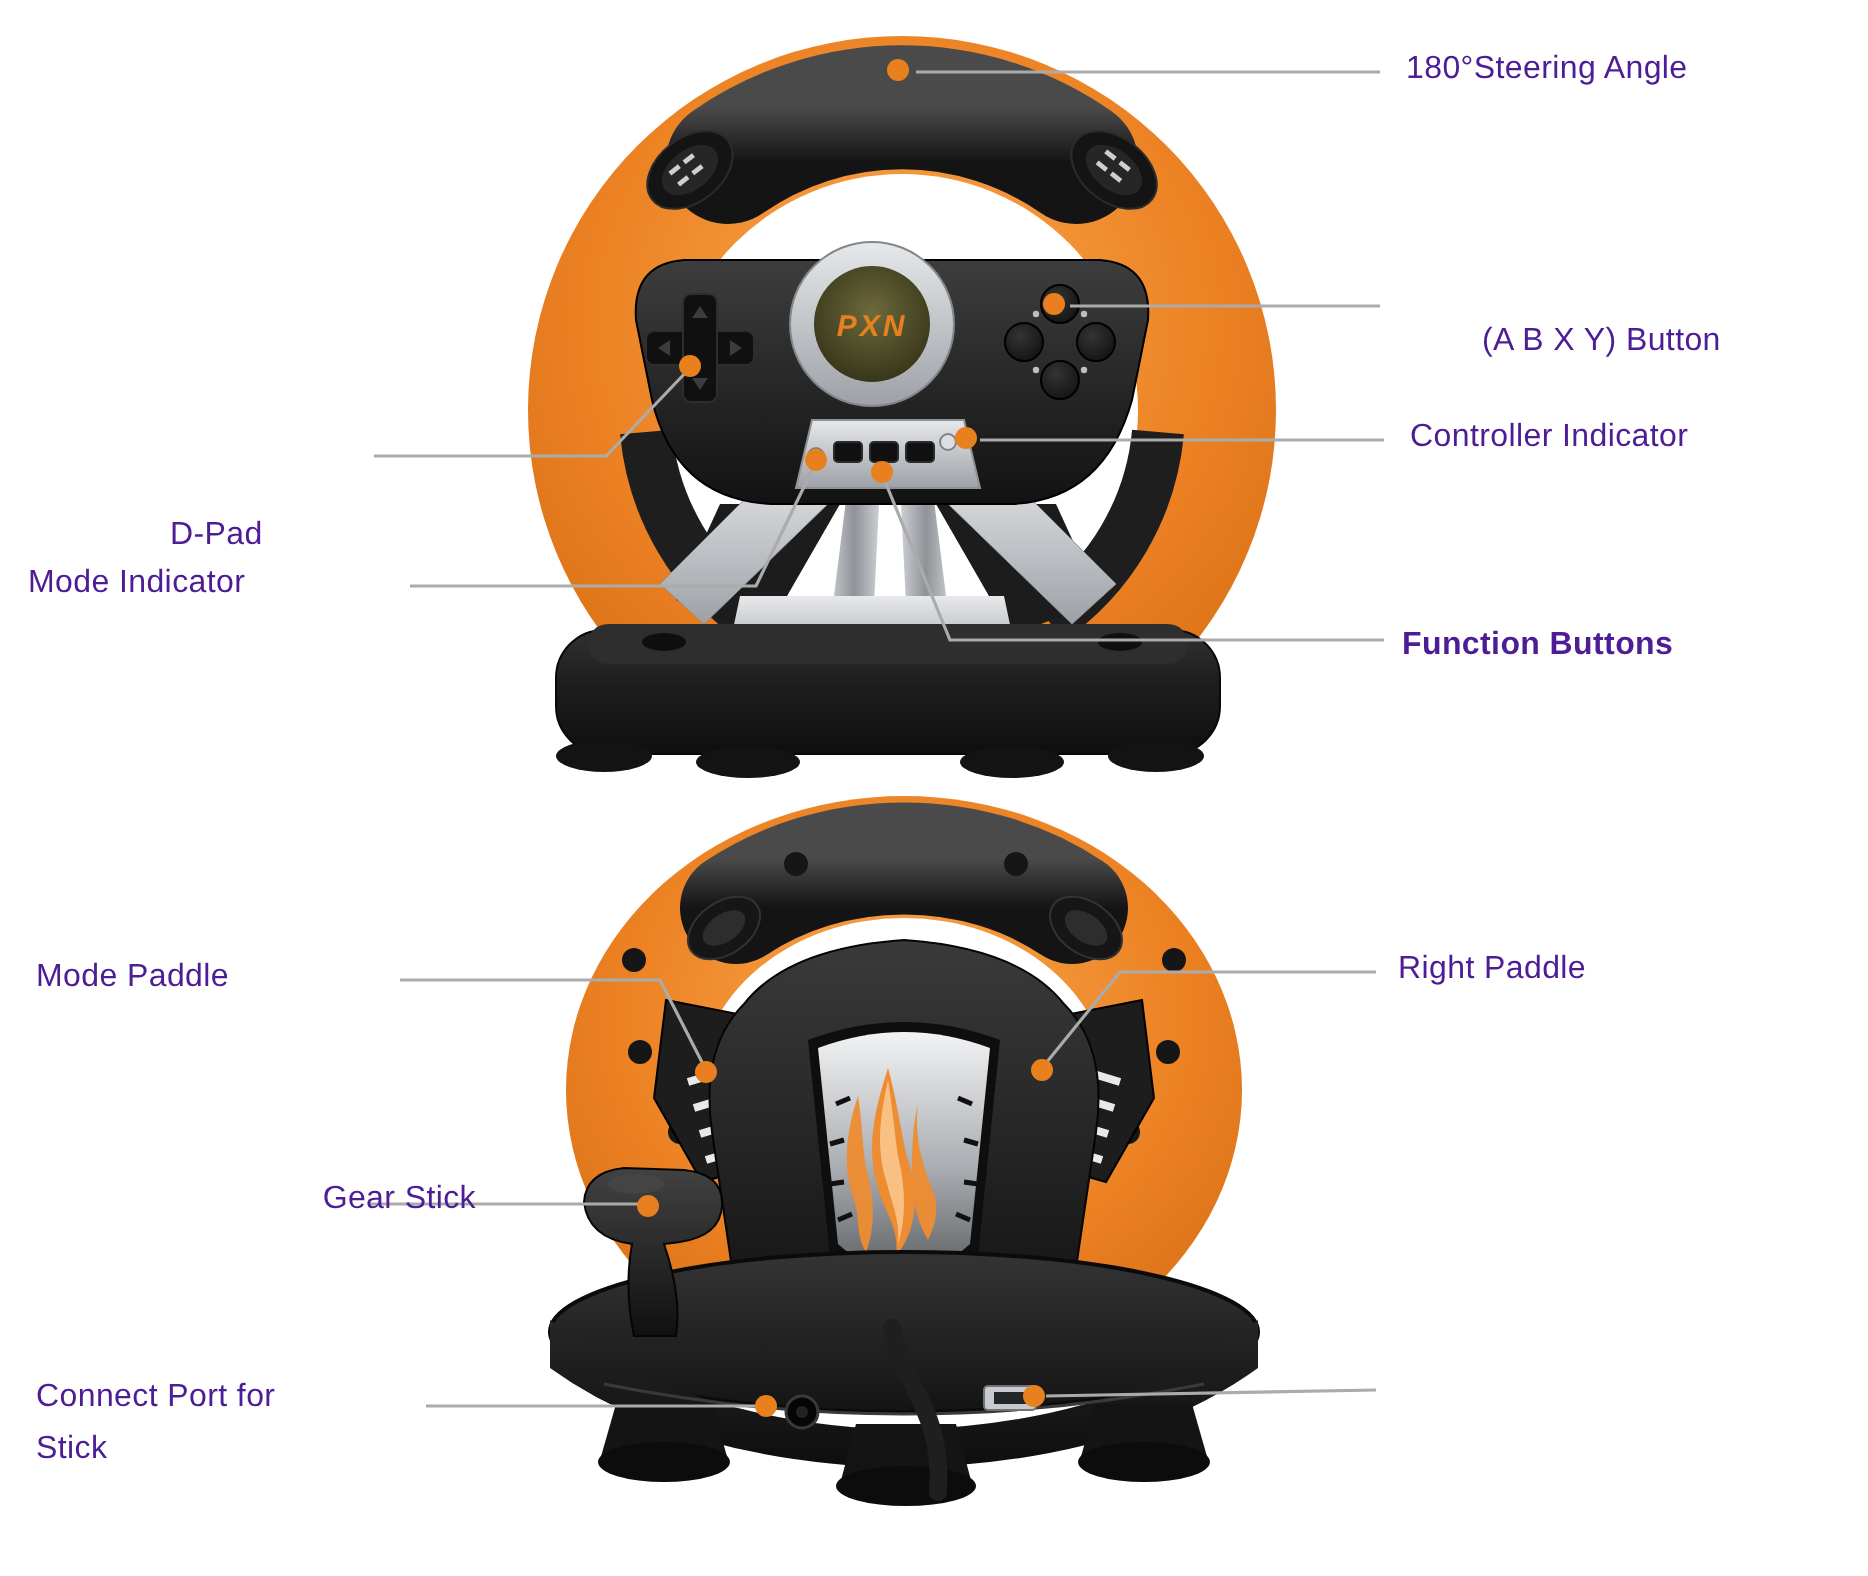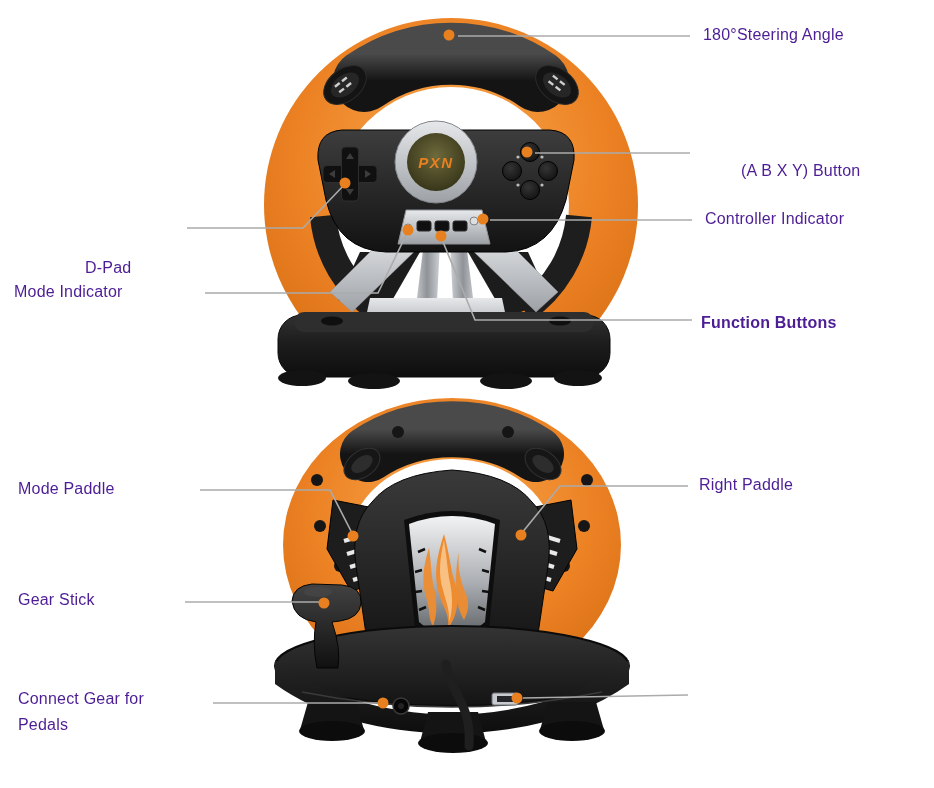--- a/index.html
+++ b/index.html
@@ -279,16 +279,16 @@
   </svg>
 
   <div class="callout-label" style="left:703px;top:22px;width:150px;">180°Steering Angle</div>
   <div class="callout-label" style="left:701px;top:158px;width:220px;margin-left:40px;">(A B X Y) Button</div>
   <div class="callout-label" style="left:705px;top:206px;width:150px;">Controller Indicator</div>
   <div class="callout-label" style="left:701px;top:310px;width:220px;font-weight:bold;">Function Buttons</div>
   <div class="callout-label" style="left:85px;top:214px;width:130px;margin-top:41px;">D-Pad</div>
   <div class="callout-label" style="left:14px;top:279px;width:220px;">Mode Indicator</div>
   <div class="callout-label" style="left:18px;top:476px;width:220px;">Mode Paddle</div>
   <div class="callout-label" style="left:699px;top:472px;width:220px;">Right Paddle</div>
-  <div class="callout-label" style="left:18px;top:587px;width:220px;">Gear Stick</div>
-  <div class="callout-label" style="left:18px;top:686px;width:150px;">Connect Gear for Pedals</div>
+  <div class="callout-label" style="left:18px;top:587px;width:220px;text-align:right;">Gear Stick</div>
+  <div class="callout-label" style="left:18px;top:686px;width:150px;">Connect Port for Stick</div>
 
 </div>
 
 </body></html>

